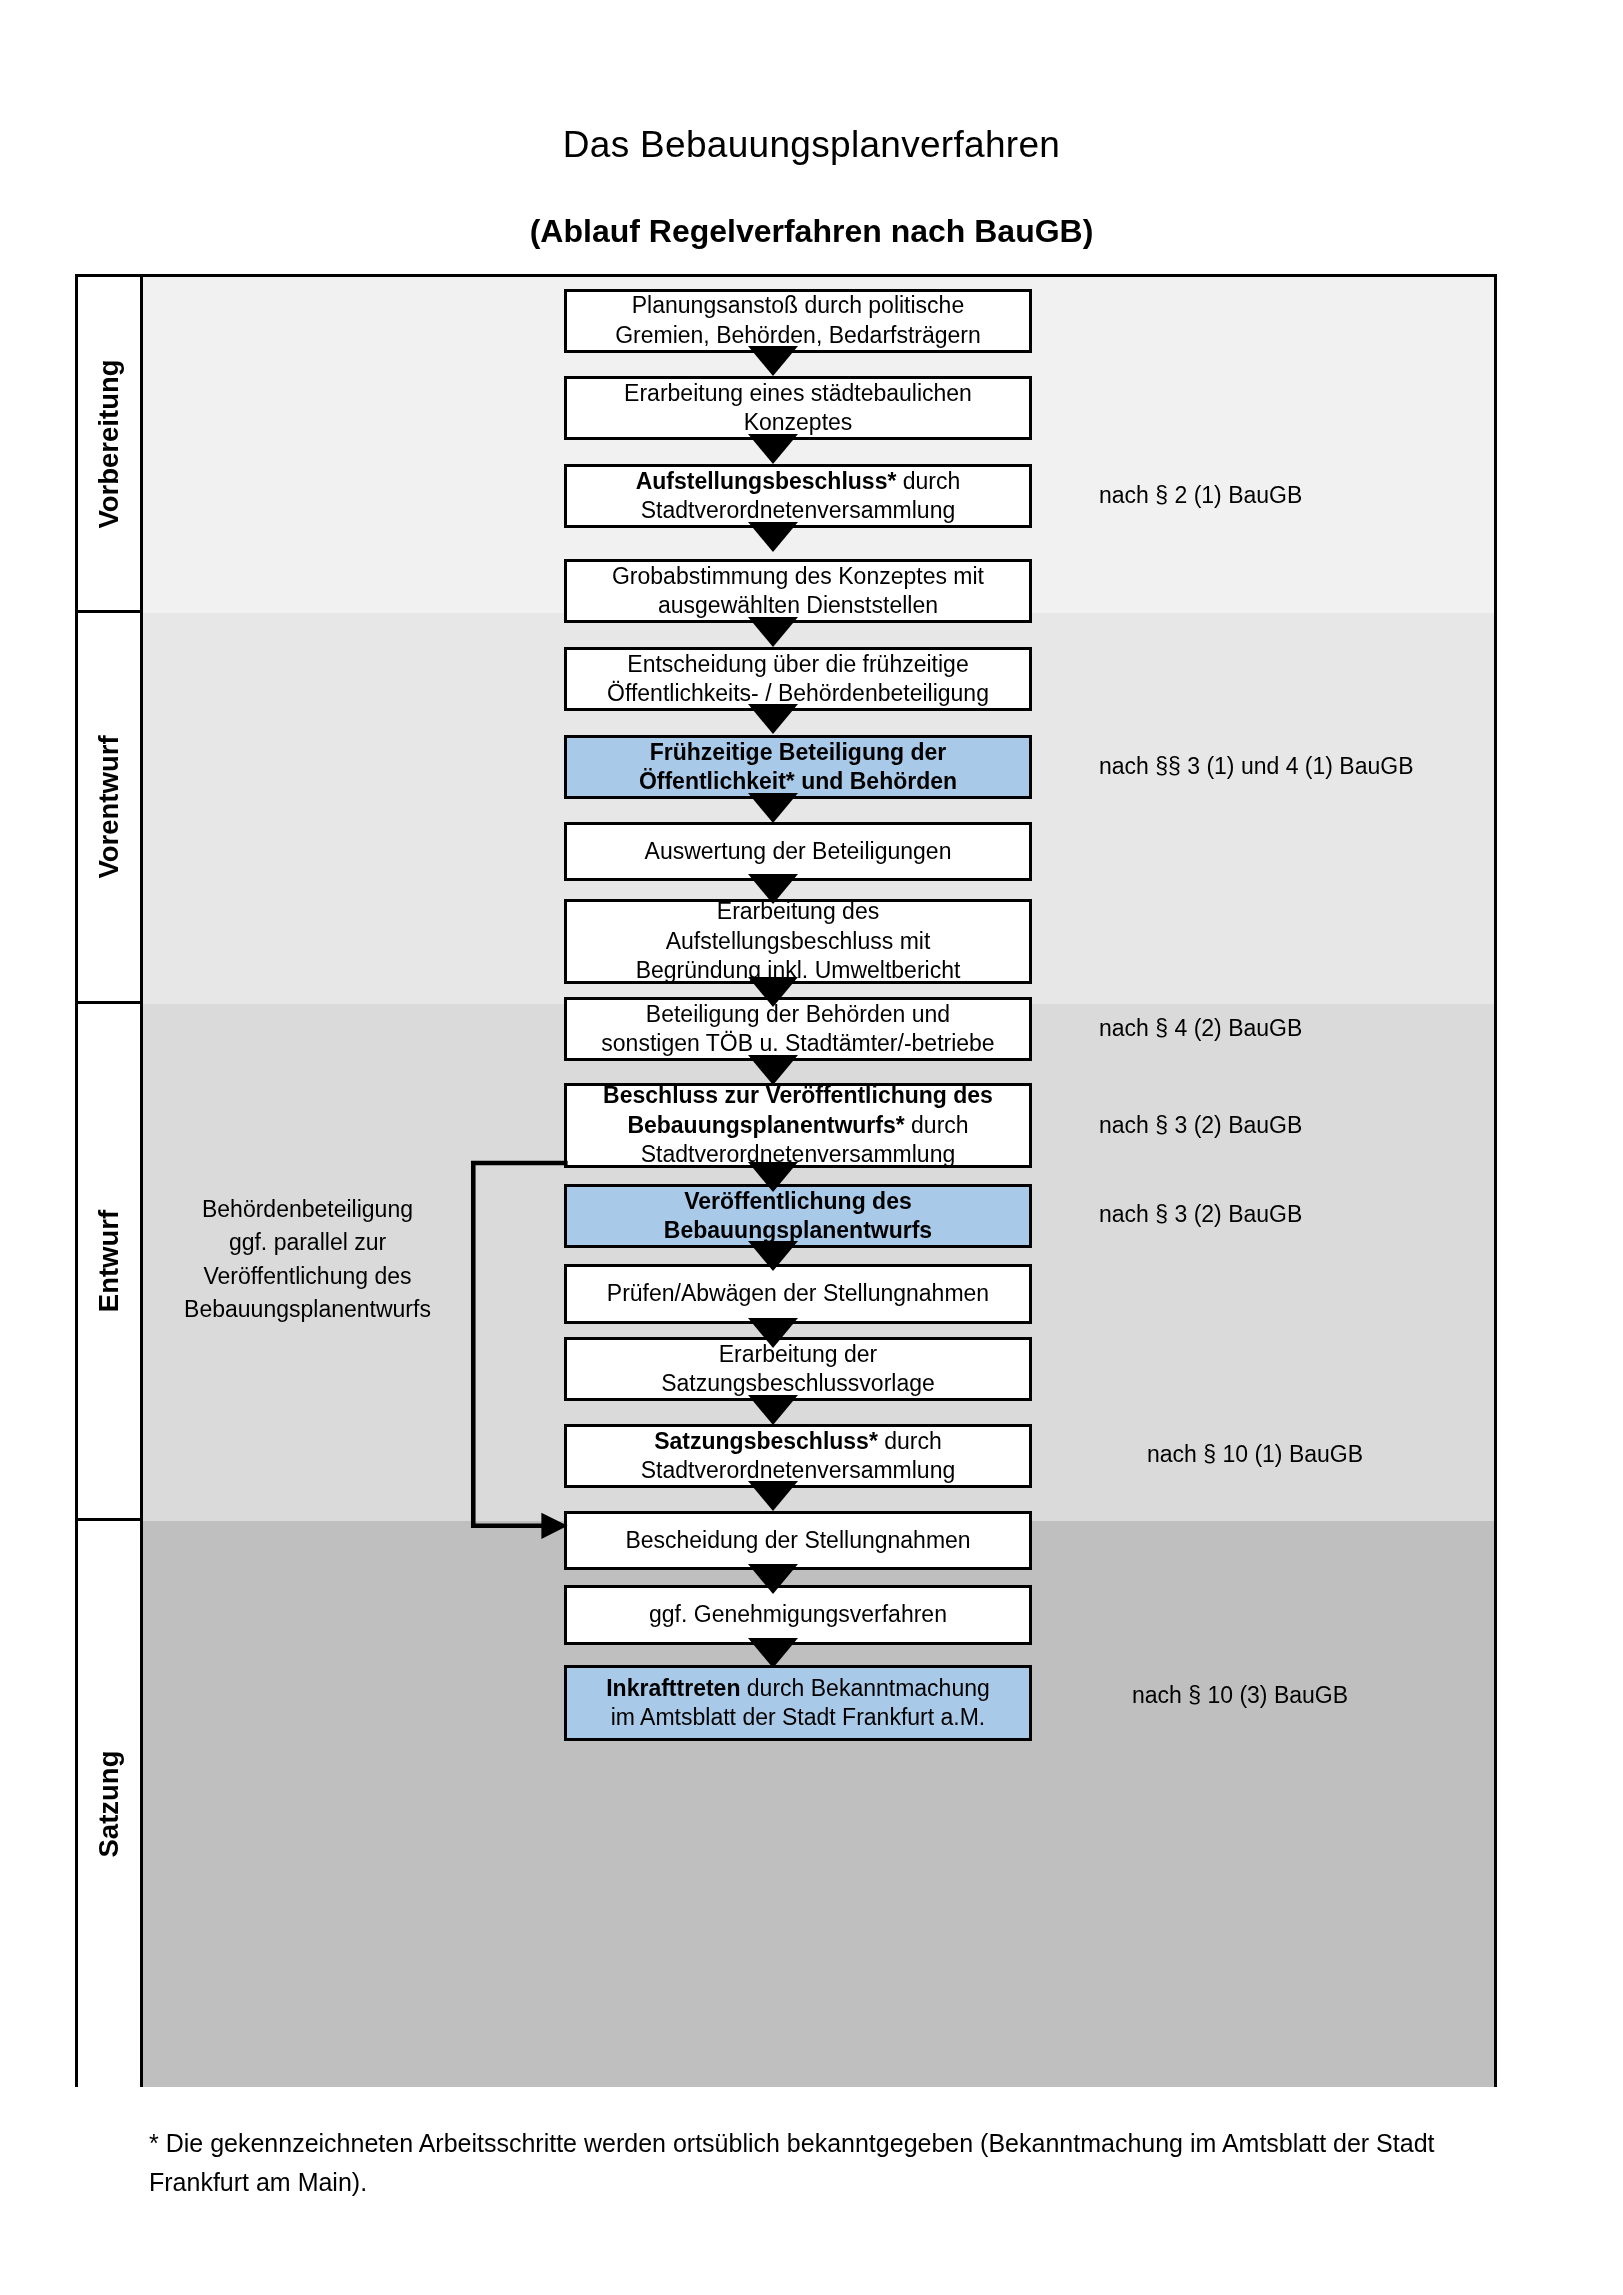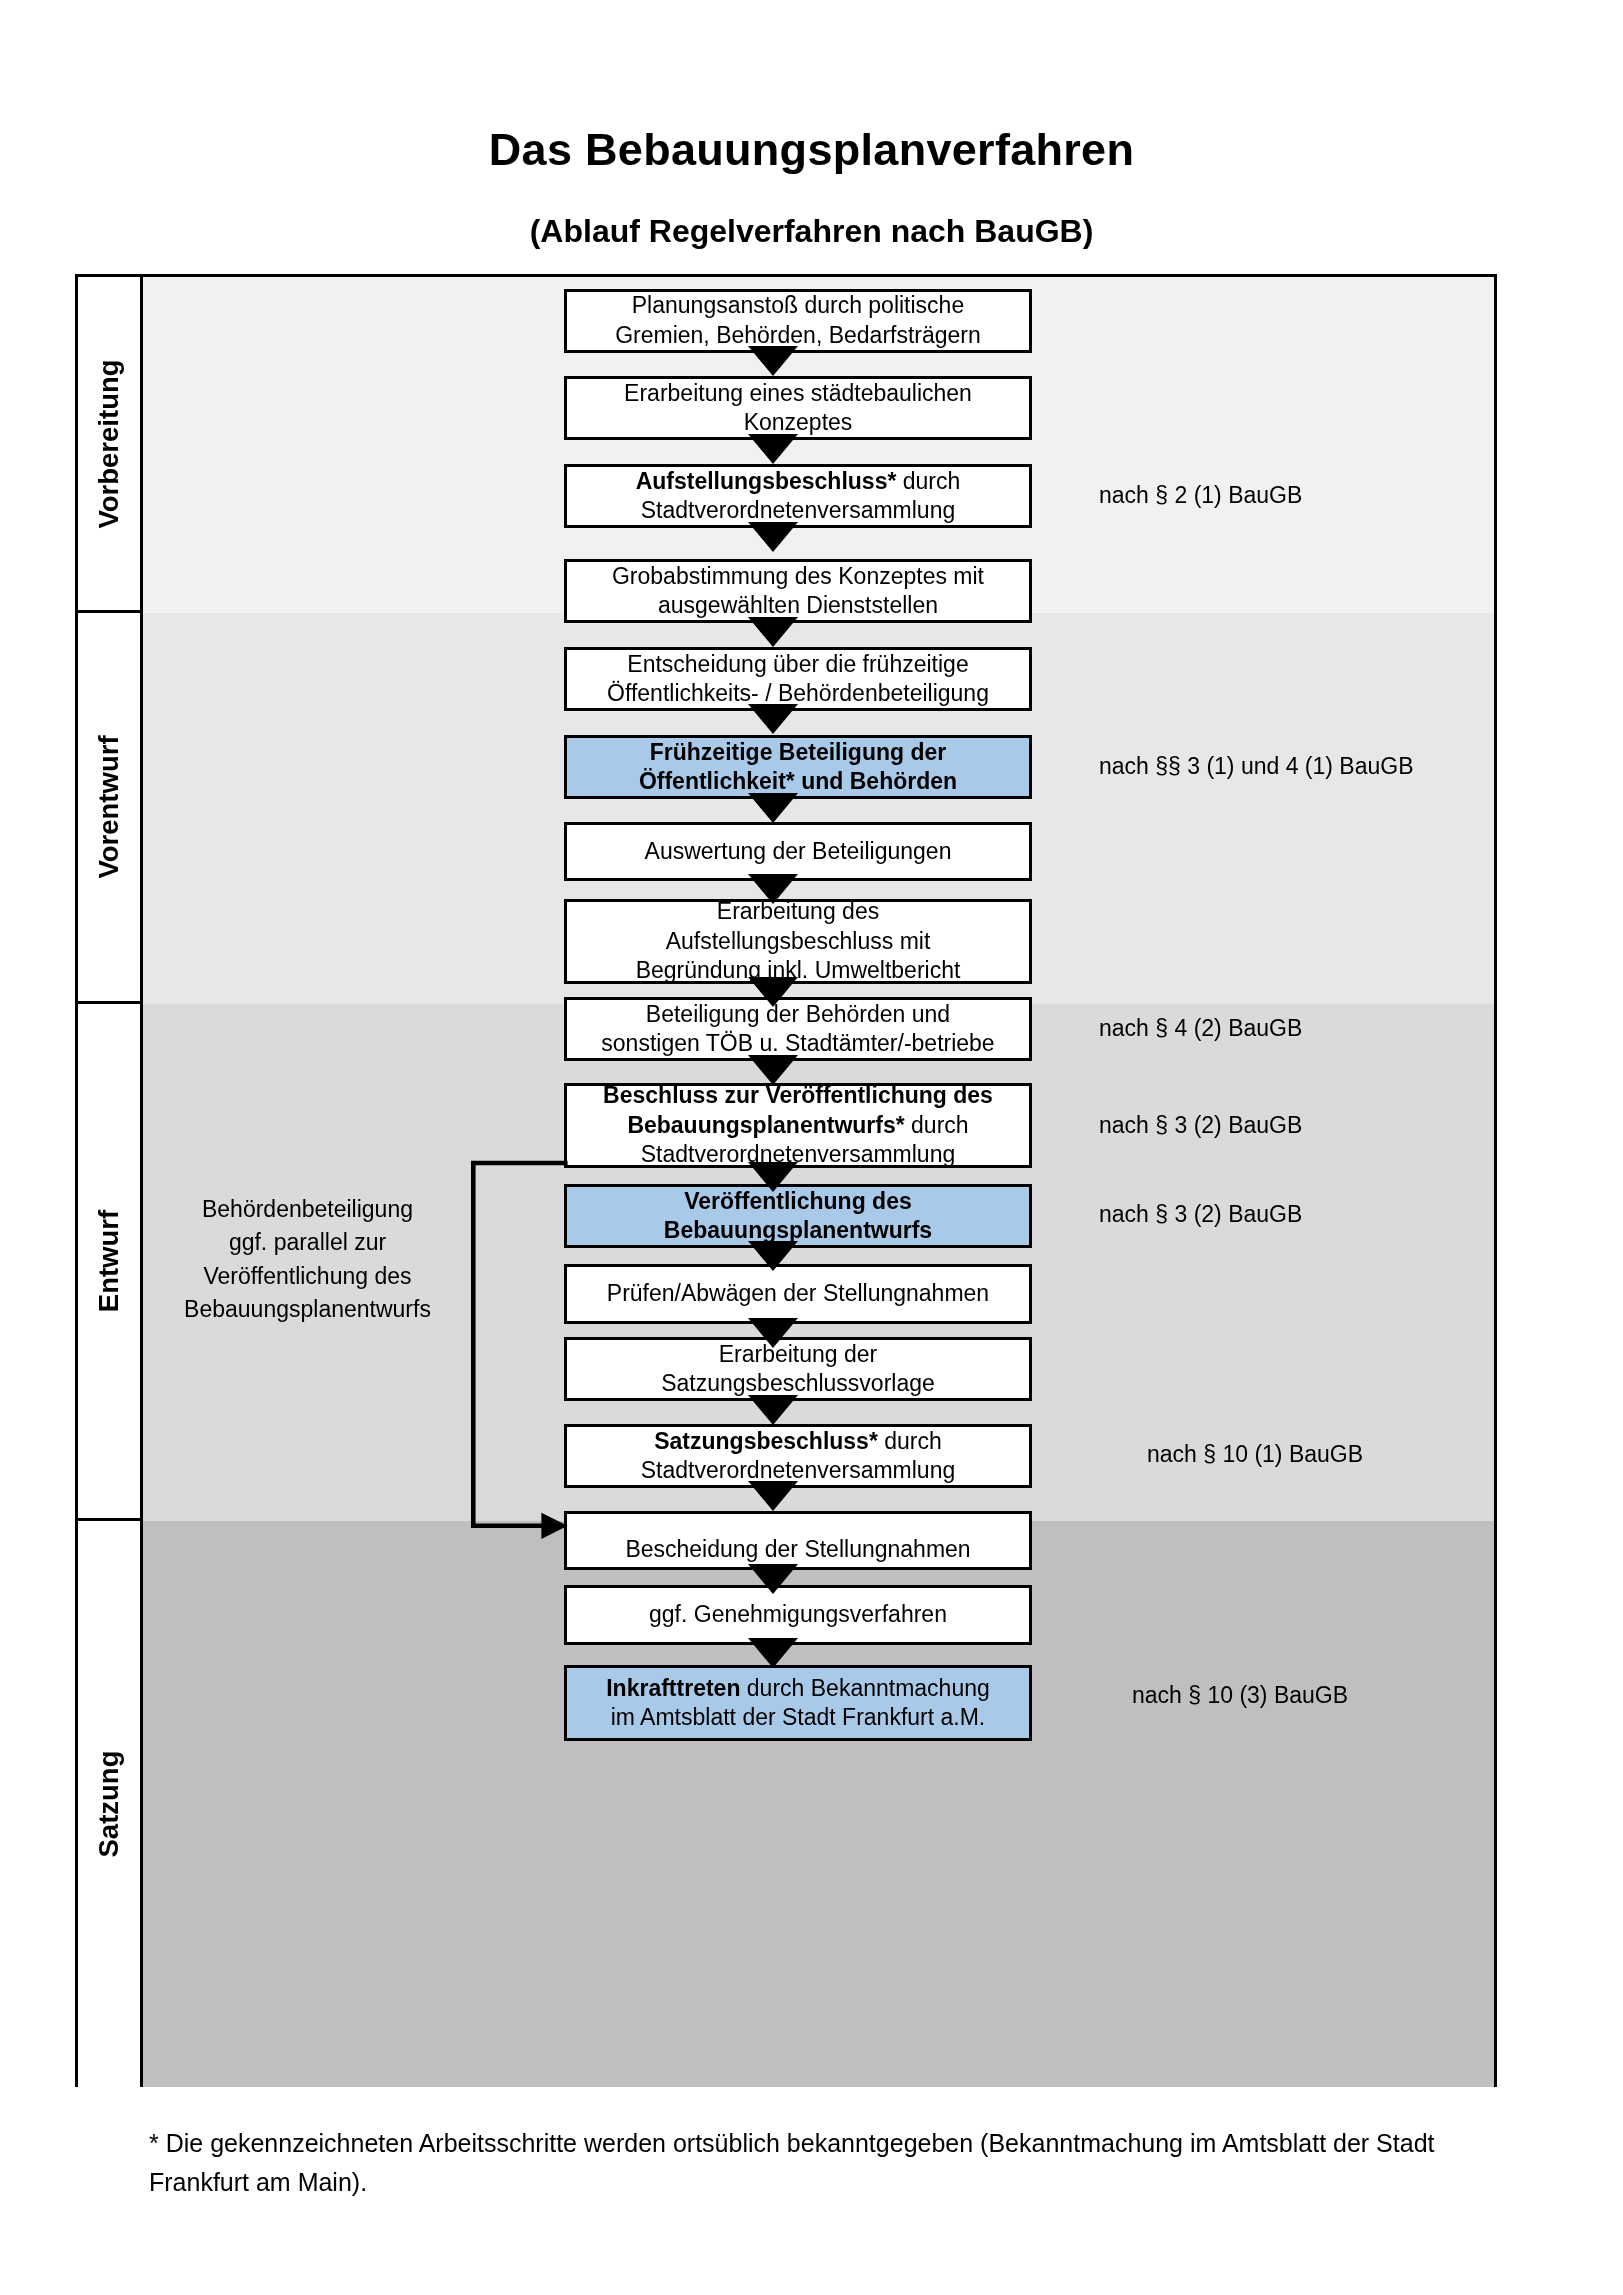--- a/index.html
+++ b/index.html
@@ -15,22 +15,22 @@
     color: #000000;
     overflow: hidden;
   }
 
   
   #title {
     position: absolute;
     left: 0; top: 124px;
     width: 1623px;
     text-align: center;
-    font-size: 45px;
-    font-weight: bold;
+    font-size: 37px;
+    font-weight: normal;
     letter-spacing: 0.3px;
   }
   #subtitle {
     position: absolute;
     left: 0; top: 213px;
     width: 1623px;
     text-align: center;
     font-size: 32px;
     font-weight: bold;
   }
@@ -258,21 +258,21 @@
           <div><span>Erarbeitung der</span></div>
           <div><span>Satzungsbeschlussvorlage</span></div>
         </div>
       </div>
       <div class="node" style="top: 1147px; height: 64px;">
         <div>
           <div><b>Satzungsbeschluss*</b><span> durch</span></div>
           <div><span>Stadtverordnetenversammlung</span></div>
         </div>
       </div>
-      <div class="node" style="top: 1234px; height: 59px; align-items: flex-end;">
+      <div class="node" style="top: 1234px; height: 59px;">
         <div>
           <div><span>Bescheidung der Stellungnahmen</span></div>
         </div>
       </div>
       <div class="node" style="top: 1308px; height: 60px;">
         <div>
           <div><span>ggf. Genehmigungsverfahren</span></div>
         </div>
       </div>
       <div class="node blue" style="top: 1388px; height: 76px;">

